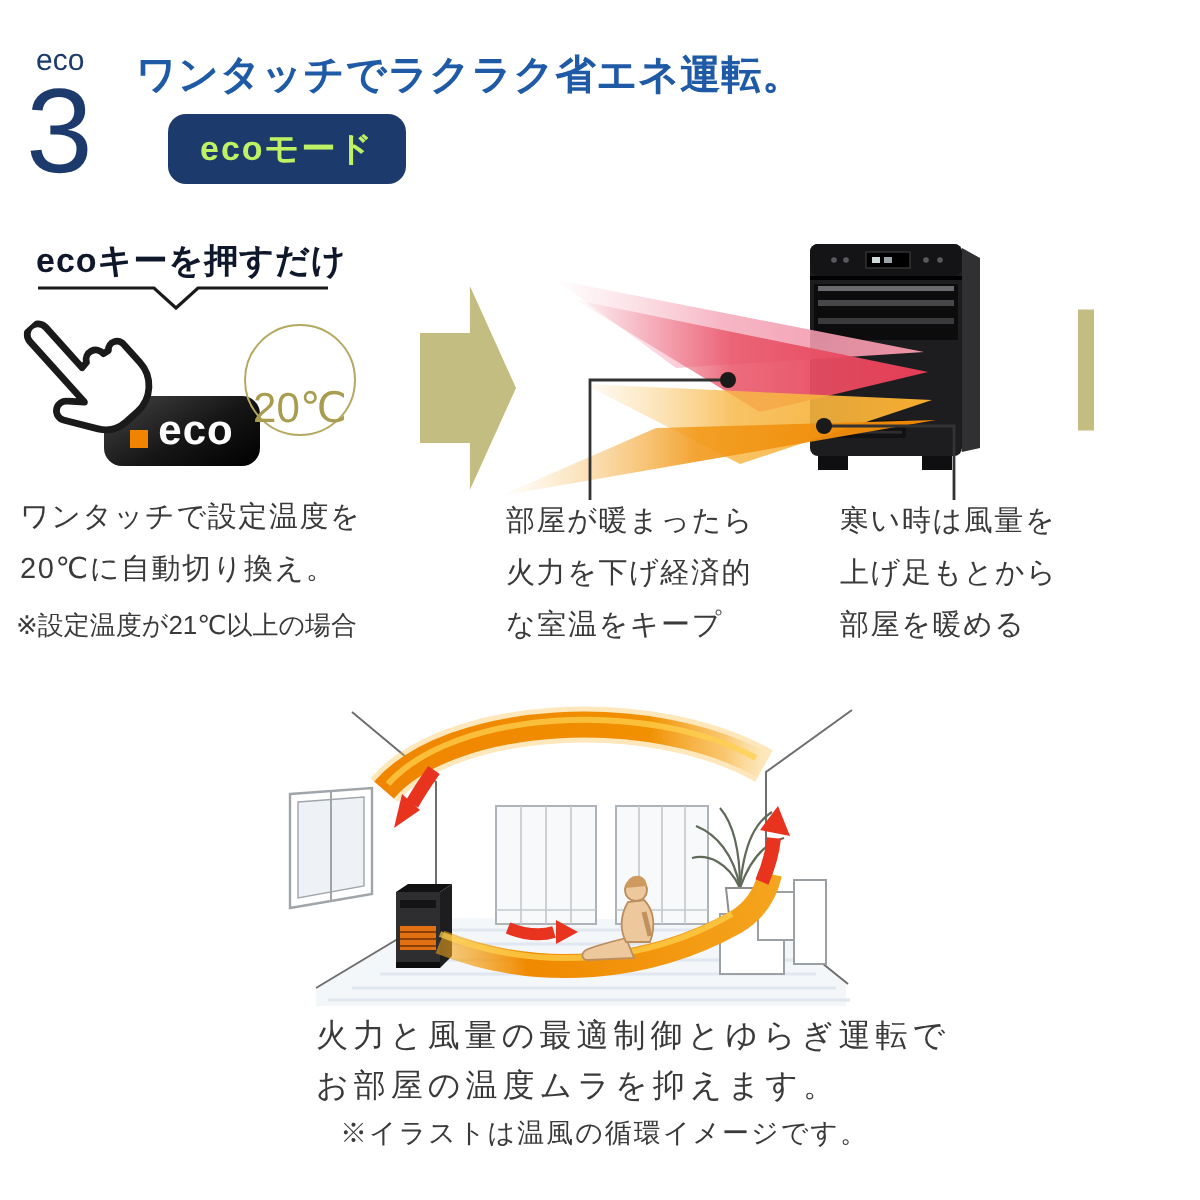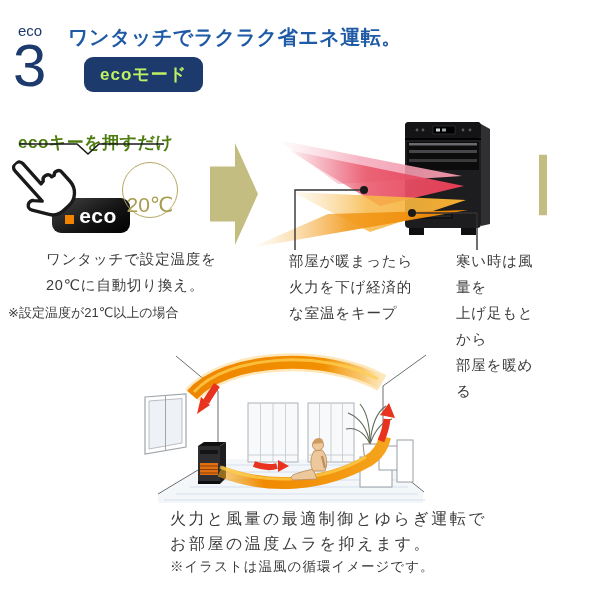--- a/index.html
+++ b/index.html
@@ -8,48 +8,48 @@
   .abs{position:absolute;}
 
   
   .eyebrow{left:18px;top:22px;font-size:15px;color:#1c3a6b;font-weight:500;}
   .stepnum{left:13px;top:36px;font-size:60px;line-height:60px;color:#1c3a6b;font-weight:400;}
   .title{left:68px;top:24px;font-size:20px;font-weight:bold;color:#1e5aa5;letter-spacing:0.5px;}
   .badge{left:68px;top:57px;background:#1c3a6b;color:#bef264;font-size:17px;font-weight:bold;
          padding:6px 16px;border-radius:9px;letter-spacing:1px;margin-left:16px;}
 
   
-  .caption{left:18px;top:119px;font-size:17px;font-weight:bold;color:#4d7c0f;letter-spacing:0.5px;margin-top:12px;}
+  .caption{left:18px;top:119px;font-size:17px;font-weight:bold;color:#0f172a;letter-spacing:0.5px;}
   .bracket{left:18px;top:143px;}
   .hand{left:12px;top:150px;transform:rotate(-42deg);}
   .ecoBtn{left:52px;top:198px;width:78px;height:35px;border-radius:9px;
           background:linear-gradient(150deg,#454545 0%,#161616 55%,#000 100%);
           display:flex;align-items:center;justify-content:center;gap:5px;}
   .ecoBtn .dot{width:9px;height:9px;background:#f08300;margin-top:8px;}
   .ecoBtn .lbl{color:#fff;font-size:21px;font-weight:bold;letter-spacing:0.5px;}
   .tempCircle{left:122px;top:162px;width:54px;height:54px;border:1.5px solid #b3a960;
               border-radius:50%;display:flex;align-items:flex-end;justify-content:center;
               color:#a89c4f;font-size:21px;letter-spacing:0;}
 
   
-  .colText{font-size:14.5px;line-height:26px;letter-spacing:0.8px;color:#3a3a3a;font-weight:500;margin-left:36px;}
+  .colText{font-size:14.5px;line-height:26px;letter-spacing:0.8px;color:#3a3a3a;font-weight:500;}
   .leftDesc{left:10px;top:246px;}
   .leftNote{left:8px;top:303px;font-size:13px;line-height:20px;letter-spacing:0;color:#3a3a3a;}
   .midCallout{left:253px;top:248px;}
   .rightCallout{left:420px;top:248px;}
 
   
   .flowArrow{background:#c3bd81;
      clip-path:polygon(0% 23%,52% 23%,52% 0%,100% 50%,52% 100%,52% 77%,0% 77%);}
   .arrow1{left:210px;top:143px;width:48px;height:102px;}
   .arrow2{left:539px;top:129px;width:55px;height:112px;}
 
   
   .roomSvg{left:120px;top:345px;}
-  .roomText{left:170px;top:506px;font-size:16px;line-height:25px;letter-spacing:2.5px;color:#3a3a3a;font-weight:500;}
+  .roomText{left:158px;top:506px;font-size:16px;line-height:25px;letter-spacing:2.5px;color:#3a3a3a;font-weight:500;}
   .roomNote{left:170px;top:558px;font-size:13.5px;letter-spacing:1px;color:#3a3a3a;font-family:Liberation Serif, serif;}
 </style>
 </head>
 <body>
 
 <div class="page">
 
   <div class="abs eyebrow">eco</div>
   <div class="abs stepnum">3</div>
   <div class="abs title">ワンタッチでラクラク省エネ運転。</div>

